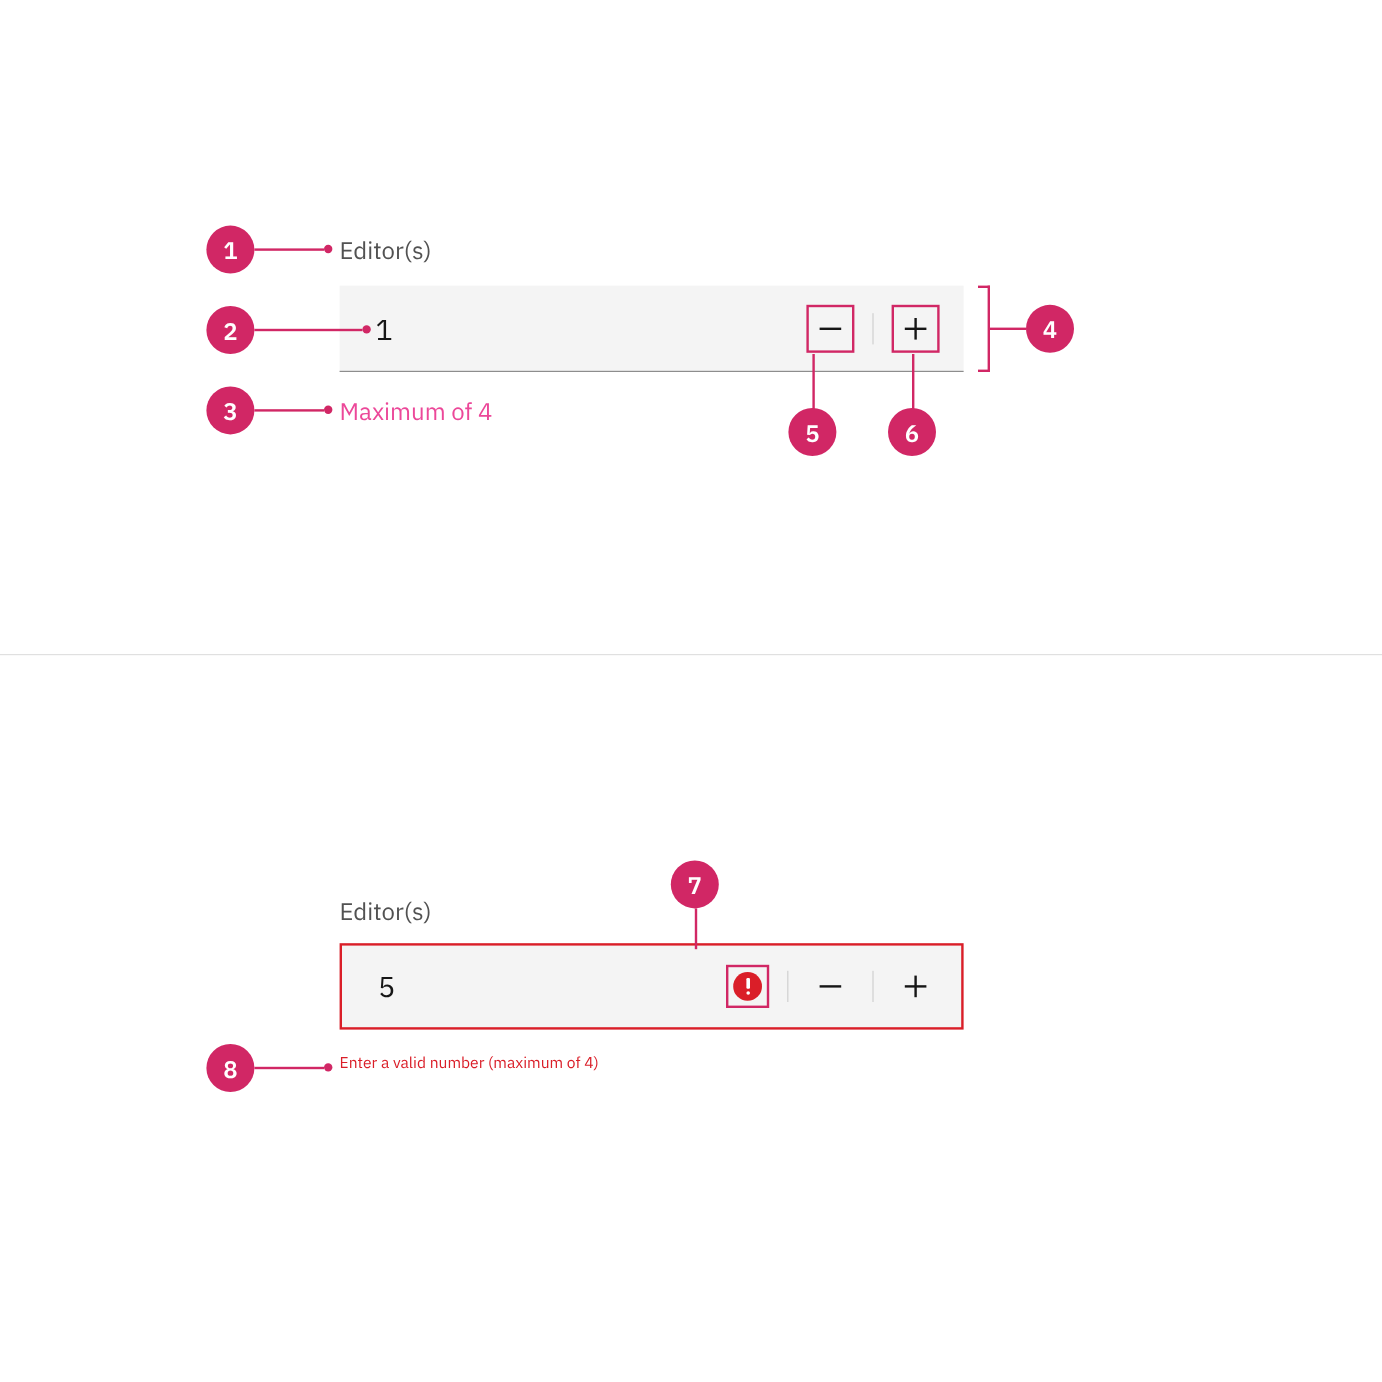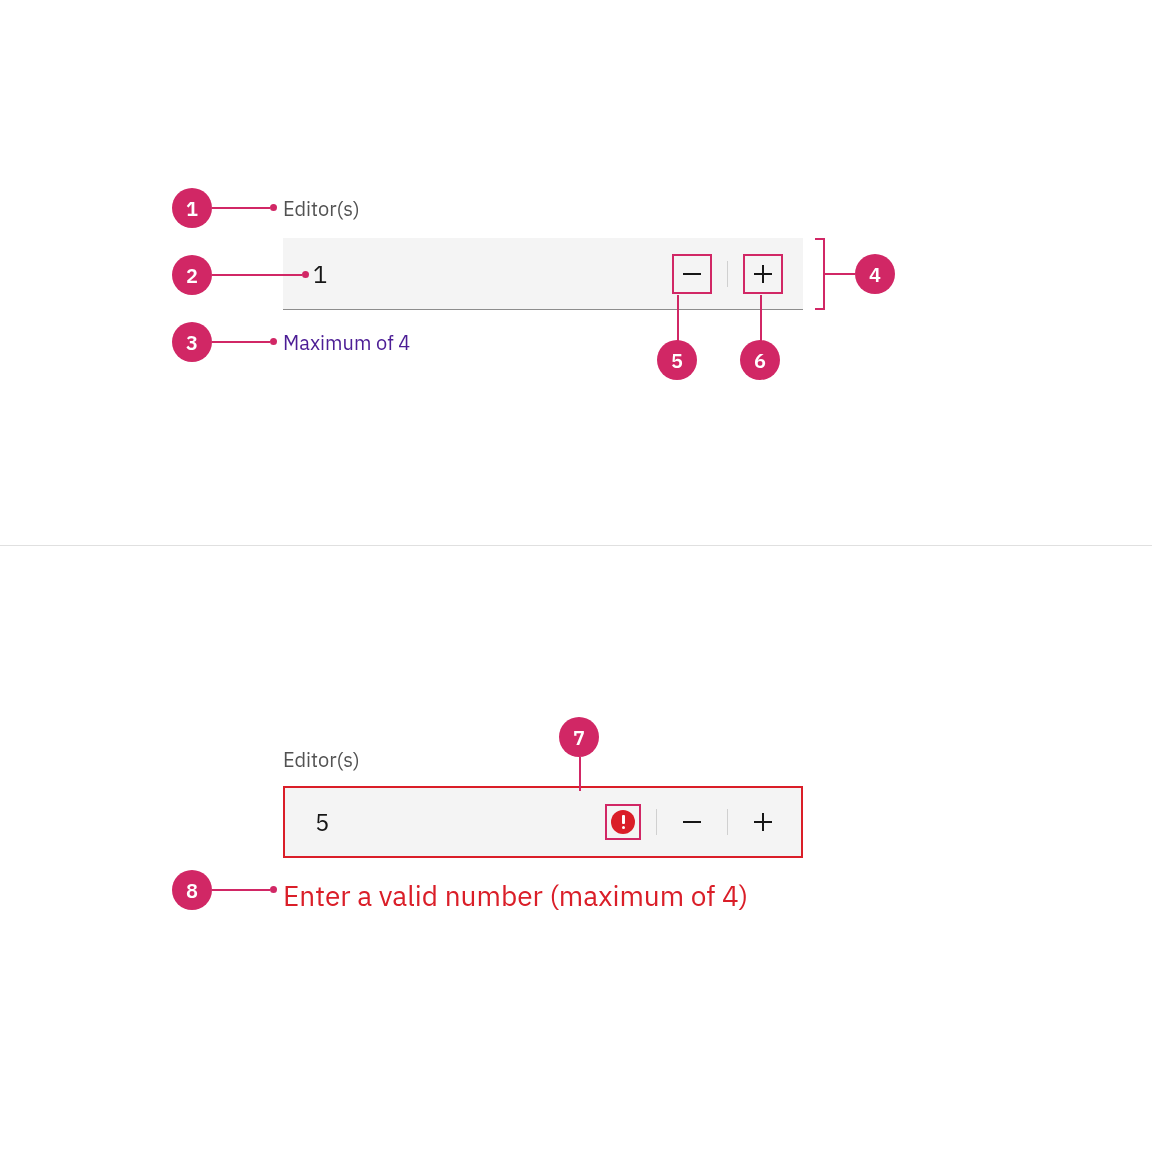--- a/index.html
+++ b/index.html
@@ -71,22 +71,22 @@
     border-radius: 50%;
     background: #da1e28;
     display:flex; align-items:center; justify-content:center;
   }
   .error-icon .bang-bar { width:3px; height:9px; background:#fff; border-radius:1px; }
   .error-icon .bang-dot { width:3px; height:3px; margin-top:2px; background:#fff; border-radius:50%; }
   .error-icon .bang { display:flex; flex-direction:column; align-items:center; }
 
   
   .label { position:absolute; font-size:20px; color:#525252; }
-  .helper { position:absolute; font-size:20px; color:#4c1d95; }
-  .error-text { position:absolute; font-size:28px; color:#da1e28; }
+  .helper { position:absolute; font-size:20px; color:#ec4899; }
+  .error-text { position:absolute; font-size:13px; color:#da1e28; }
 
   
   .bracket {
     position:absolute;
     border-top: 2px solid #d12765;
     border-bottom: 2px solid #d12765;
     border-right: 2px solid #d12765;
     width: 10px;
   }
 

